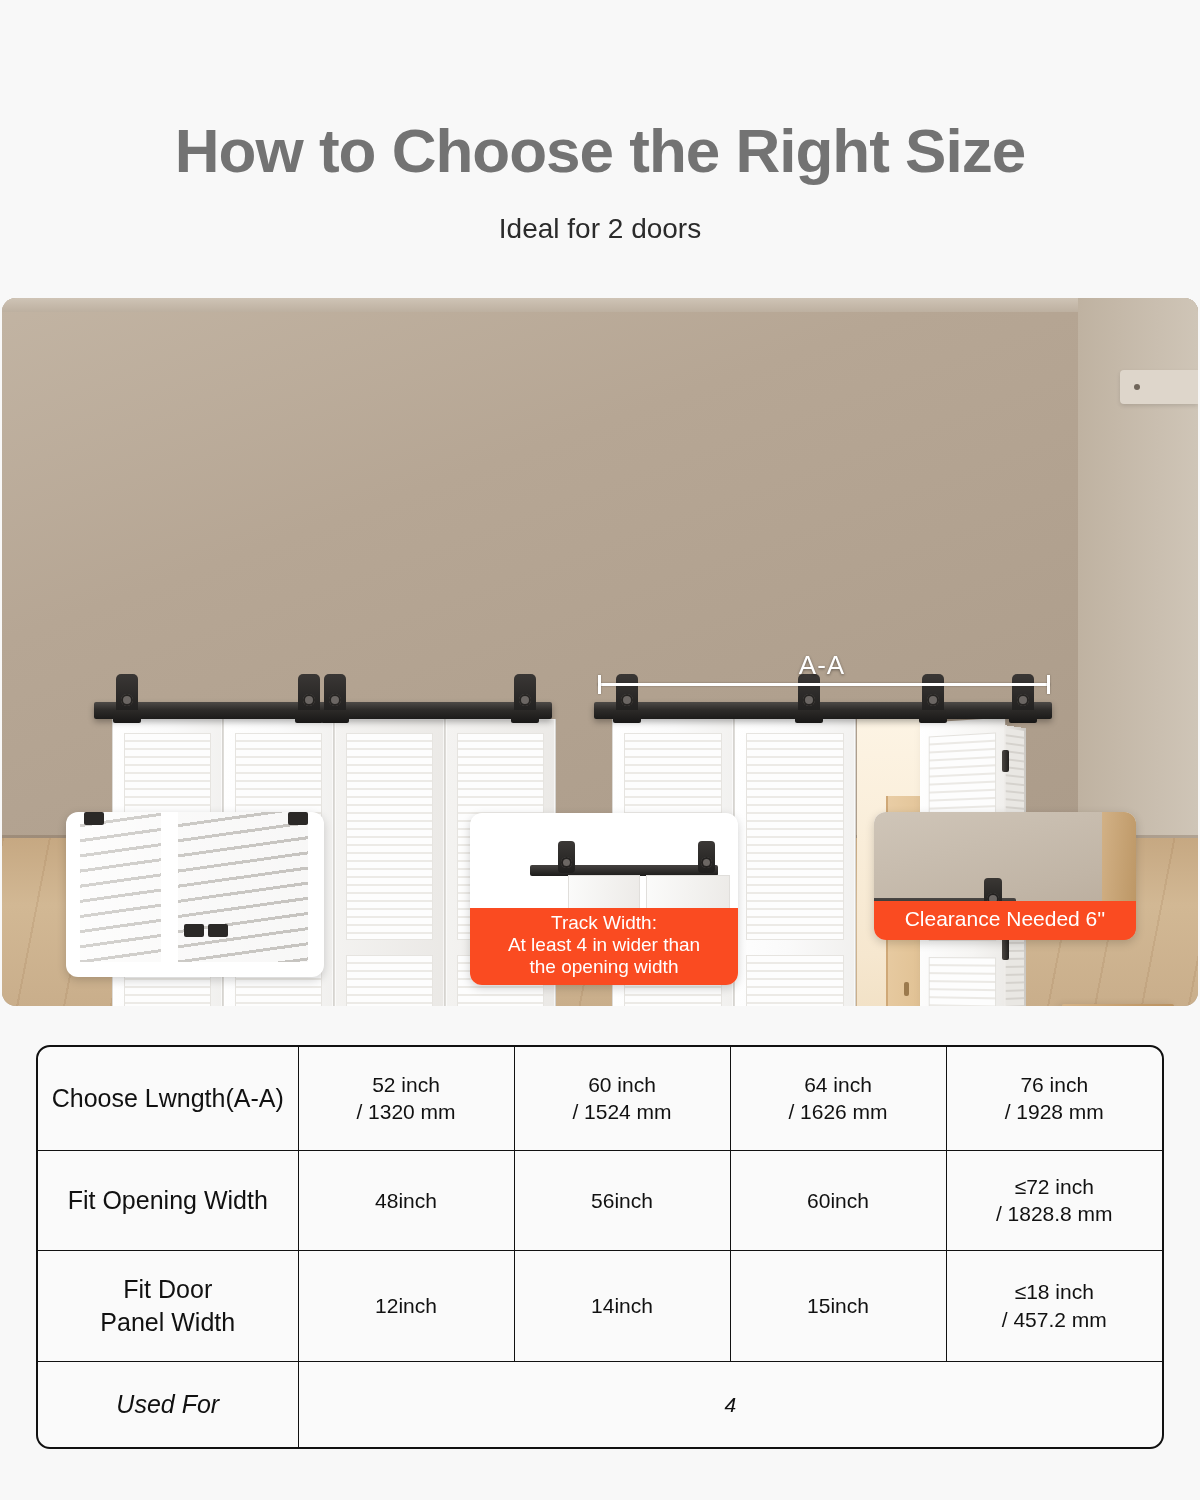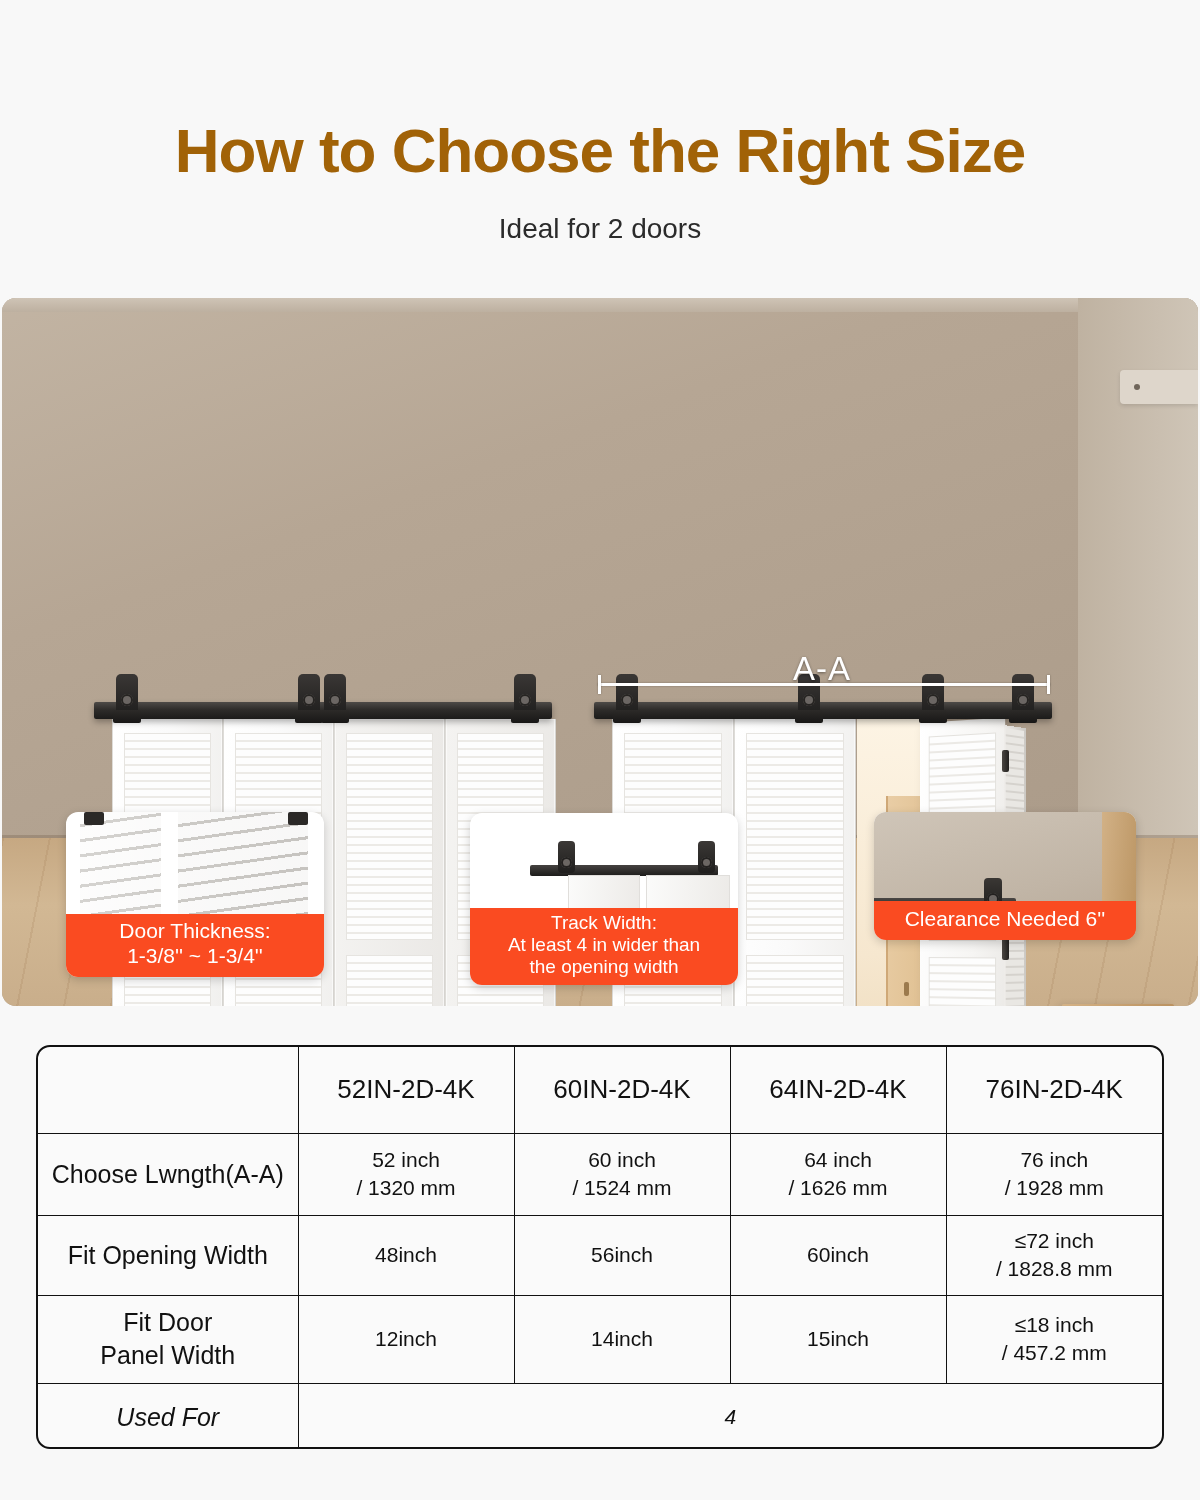--- a/index.html
+++ b/index.html
@@ -9,21 +9,21 @@
     font-family: "Liberation Sans", sans-serif;
     overflow: hidden;
   }
   .page { position: relative; width: 1200px; height: 1500px; background: #f8f8f8; }
 
   
   .title {
     position: absolute; top: 118px; left: 0; width: 1200px;
     text-align: center;
     font-size: 62px; font-weight: bold; letter-spacing: -1px;
-    color: #a16207; line-height: 1.05;
+    color: #737373; line-height: 1.05;
   }
   .subtitle {
     position: absolute; top: 213px; left: 0; width: 1200px;
     text-align: center; font-size: 28px; color: #2b2b2b; font-weight: 400;
   }
 
   
   .photo {
     position: absolute; left: 2px; top: 298px; width: 1196px; height: 708px;
     border-radius: 14px; overflow: hidden;
@@ -184,21 +184,21 @@
     background:#ffffff; box-shadow: 0 0 2px rgba(0,0,0,.35);
   }
   .dim-cap {
     position:absolute; top: 377px; width:3px; height:19px; background:#fff;
     box-shadow: 0 0 2px rgba(0,0,0,.35);
   }
   .dim-cap.l { left: 596px; }
   .dim-cap.r { left: 1045px; }
   .dim-label {
     position:absolute; left: 740px; top: 352px; width: 160px;
-    text-align:center; color:#fff; font-size: 33px; letter-spacing:1px;
+    text-align:center; color:#fff; font-size: 26px; letter-spacing:1px;
     text-shadow: 0 1px 3px rgba(0,0,0,.45);
   }
 
   
   .callout {
     position:absolute; border-radius: 12px; overflow:hidden;
     background:#fff; box-shadow: 0 3px 10px rgba(0,0,0,.18);
   }
   .callout .shot { position:absolute; inset:0; }
   .callout .band {
@@ -384,24 +384,20 @@
           <div class="c1-lv"></div>
         </div>
       <div class="c1-doorR">
           <div class="c1-lv"></div>
         </div>
       <div class="c1-cap" style="left:18px; top:0"></div>
       <div class="c1-cap" style="left:222px; top:0"></div>
       <div class="c1-cap" style="left:118px; top:112px"></div>
       <div class="c1-cap" style="left:142px; top:112px"></div>
     </div>
-    <div class="band">
-      <div>Door Thickness:</div>
-      <div>1-3/8'' ~ 1-3/4''</div>
-    </div>
   </div>
 
   <div class="callout c2">
     <div class="shot">
       <div class="c2-track"></div>
       <div class="c2-h" style="left:88px"></div>
       <div class="c2-h" style="left:228px"></div>
       <div class="c2-door" style="left:98px; width:72px"></div>
       <div class="c2-door" style="left:176px; width:84px"></div>
     </div>
@@ -428,27 +424,20 @@
   <div class="spec-wrap">
     <table class="spec">
       <colgroup>
         <col class="c-label">
           <col>
           <col>
           <col>
           <col>
       </colgroup>
       <tbody>
-        <tr class="hdr-row">
-          <td></td>
-          <th>52IN-2D-4K</th>
-          <th>60IN-2D-4K</th>
-          <th>64IN-2D-4K</th>
-          <th>76IN-2D-4K</th>
-        </tr>
 
         <tr class="r-1">
           <td class="rowlabel">Choose Lwngth(A-A)</td>
           <td>
             <div>52 inch</div>
             <div>/ 1320 mm</div>
           </td>
           <td>
             <div>60 inch</div>
             <div>/ 1524 mm</div>

